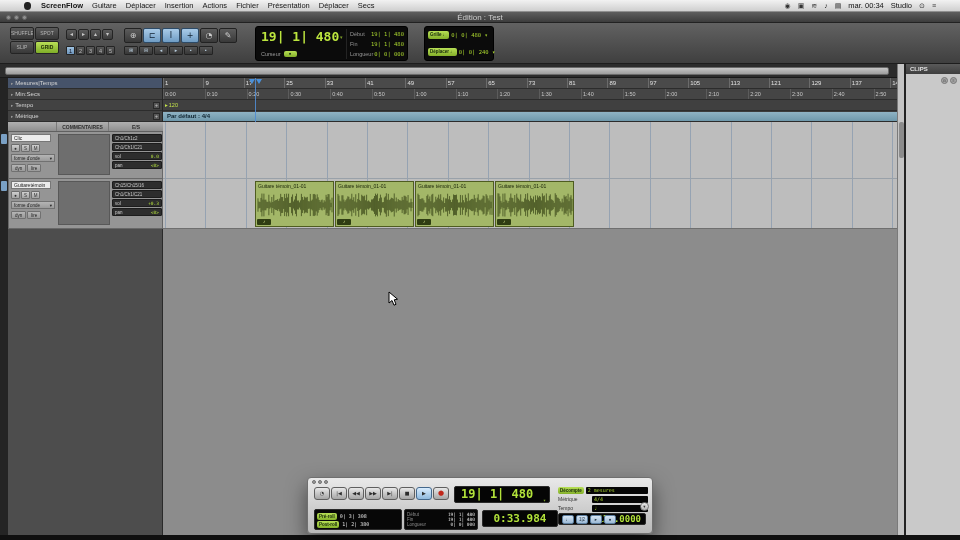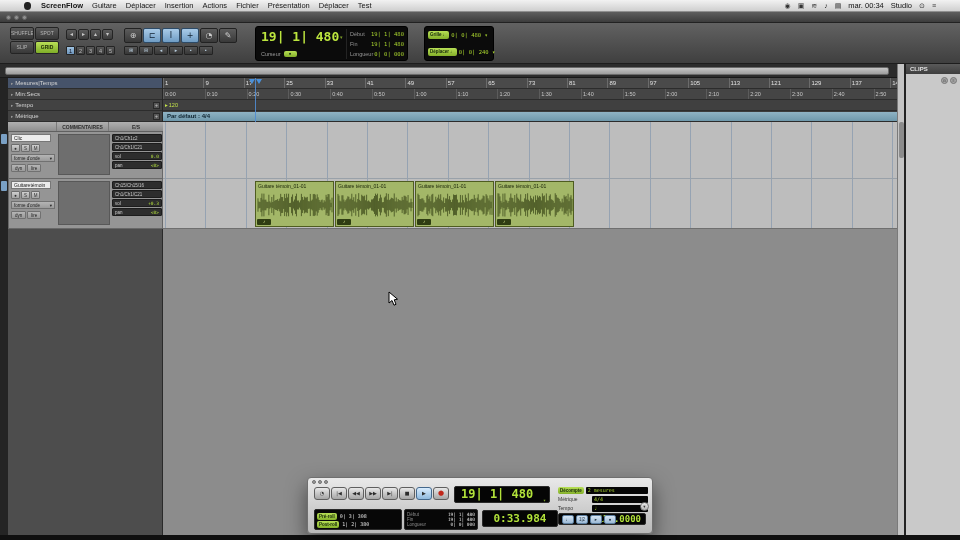--- a/index.html
+++ b/index.html
@@ -232,21 +232,21 @@
     <span class="apple"></span>
     <span class="menu-apps" id="menu-apps">
         <span class="menu-item app-name">ScreenFlow</span>
         <span class="menu-item">Guitare</span>
         <span class="menu-item">Déplacer</span>
         <span class="menu-item">Insertion</span>
         <span class="menu-item">Actions</span>
         <span class="menu-item">Fichier</span>
         <span class="menu-item">Présentation</span>
         <span class="menu-item">Déplacer</span>
-        <span class="menu-item">Test</span>
+        <span class="menu-item">Secs</span>
       </span>
     <span class="menu-right">
       <span id="menu-icons" style="display:flex;gap:7px;">
           <span class="mb-icon">◉</span>
           <span class="mb-icon">▣</span>
           <span class="mb-icon">≋</span>
           <span class="mb-icon">♪</span>
           <span class="mb-icon">▤</span>
         </span>
       <span class="mb-clock">mar. 00:34</span>
@@ -259,20 +259,21 @@
   </div>
 
   <div class="pt-body"></div>
 
   <div class="pt-titlebar">
     <span class="twin-dots">
       <span class="tdot"></span>
       <span class="tdot"></span>
       <span class="tdot"></span>
     </span>
+    <span class="pt-title">Édition : Test</span>
   </div>
 
   <div class="toolbar">
     <div class="modes" id="modes">
         <span class="mode-btn">SHUFFLE</span>
         <span class="mode-btn">SPOT</span>
         <span class="mode-btn">SLIP</span>
         <span class="mode-btn active">GRID</span>
       </div>
     <div class="zoomcluster" id="zoomcluster">

